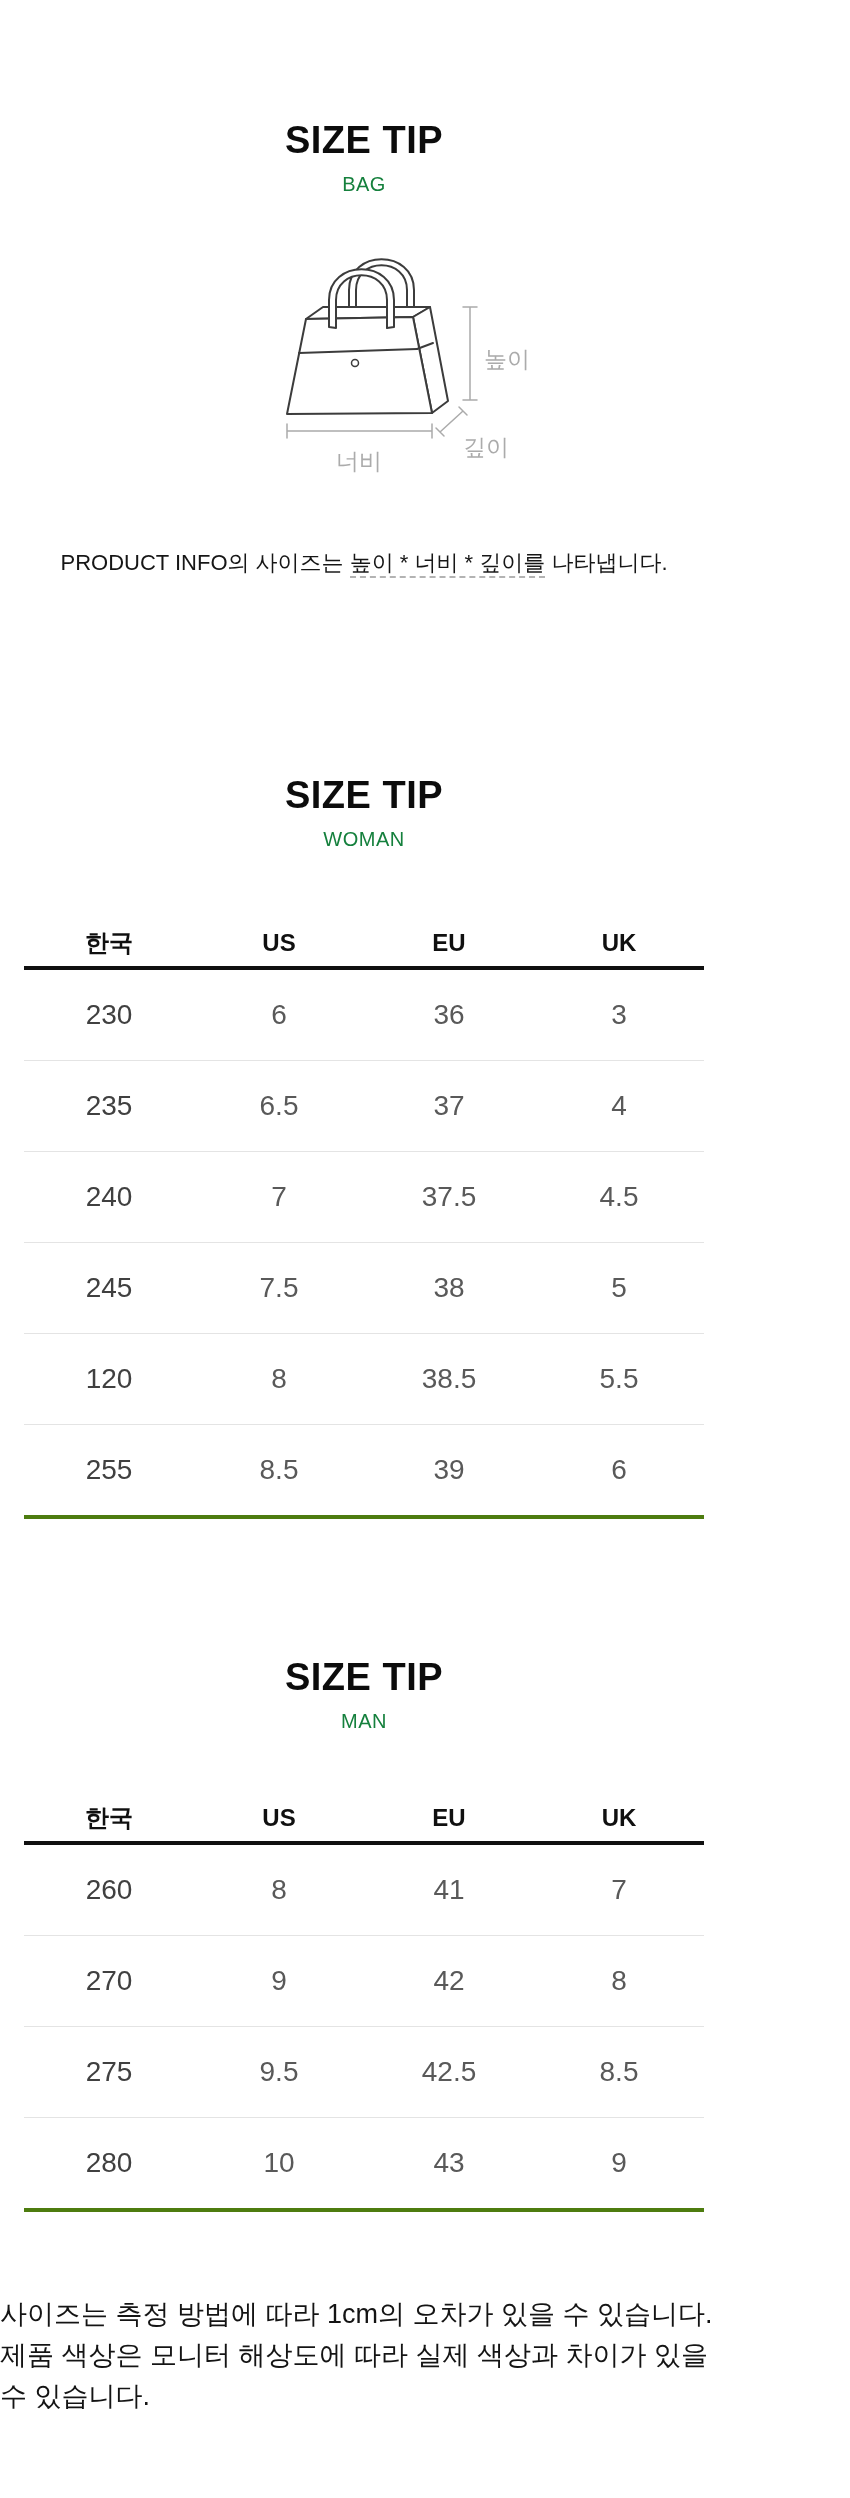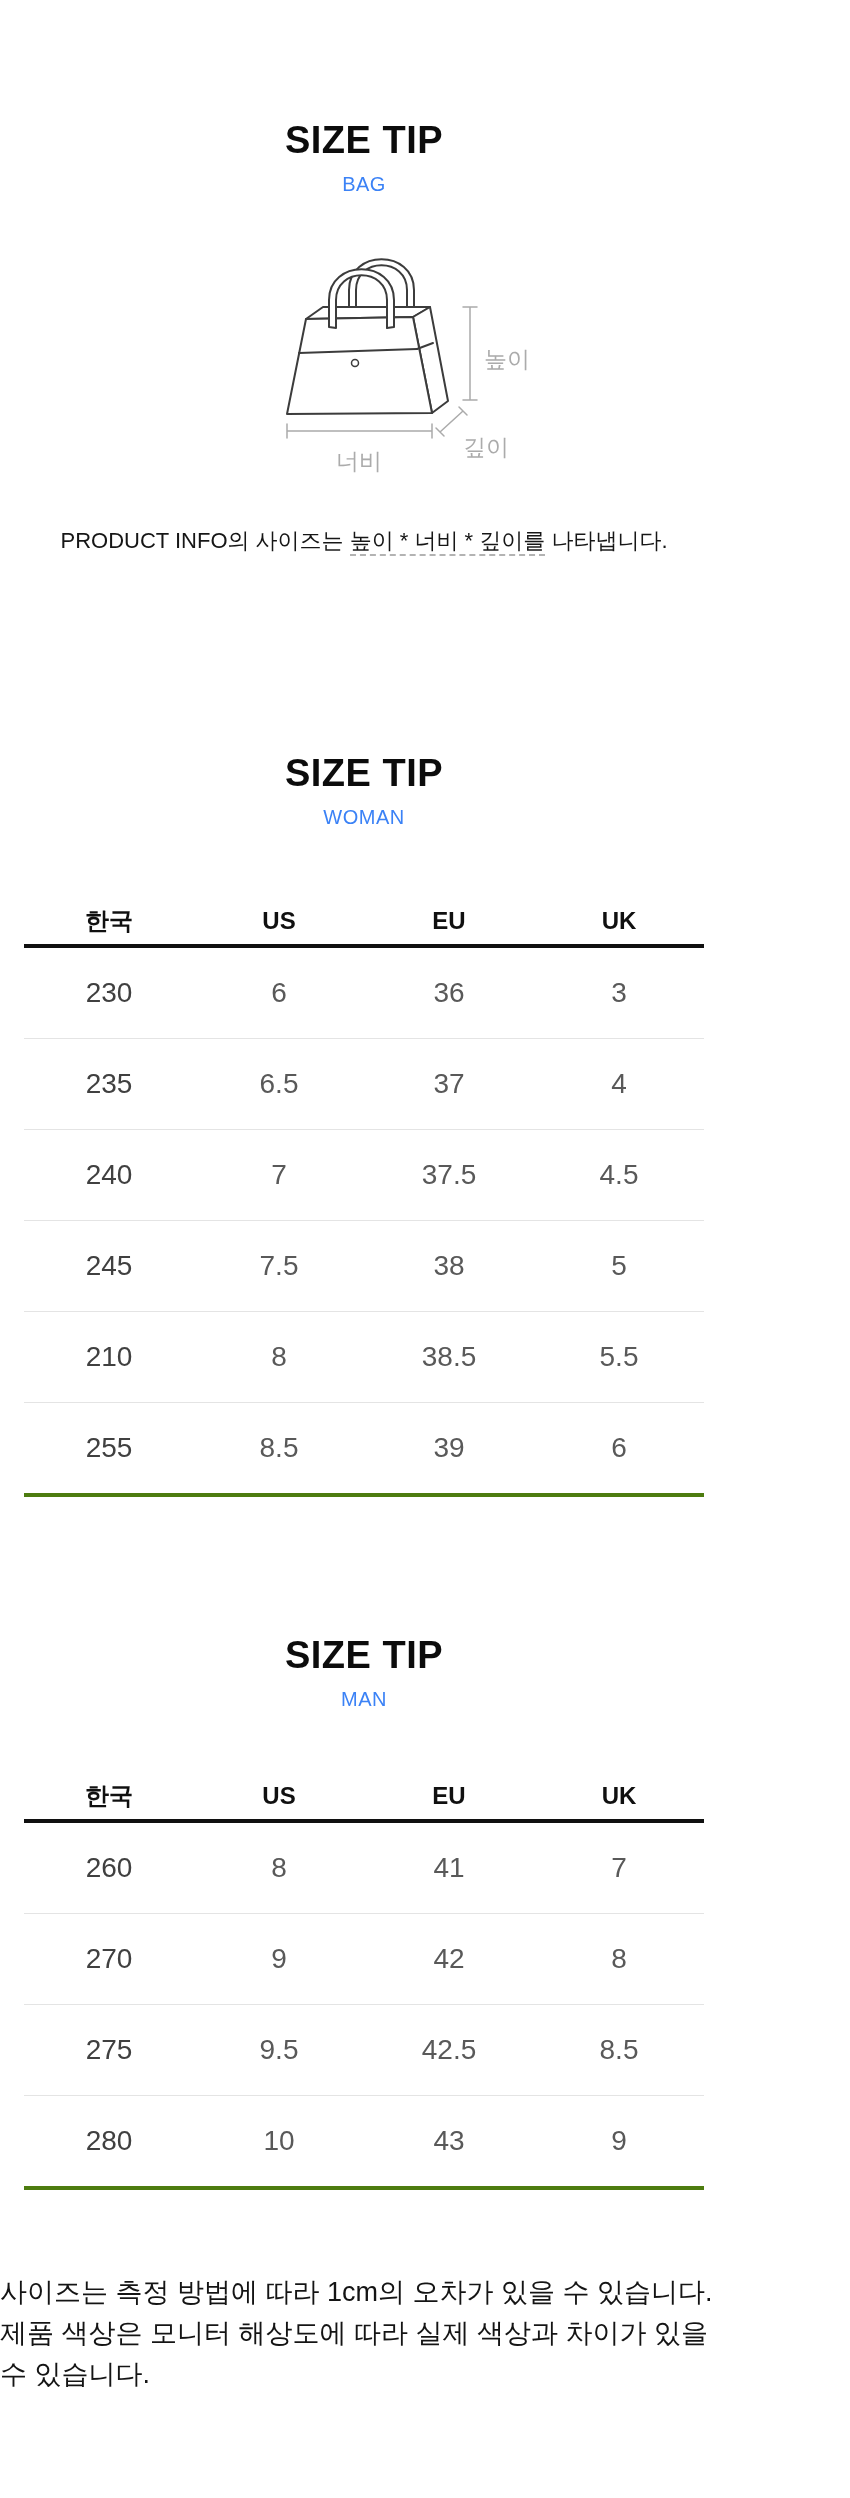--- a/index.html
+++ b/index.html
@@ -19,36 +19,36 @@
     letter-spacing:.5px;
     text-align:center;
     color:#0c0c0c;
   }
   .sec-sub{
     margin:10px 0 0 0;
     font-size:20px;
     line-height:24px;
     letter-spacing:.5px;
     text-align:center;
-    color:#3b82f6;
+    color:#15803d;
     font-weight:400;
   }
   .mt-first{margin-top:118px;}
   .mt-woman{margin-top:191px;}
   .mt-man{margin-top:136px;}
 
   .diagram-wrap{
     width:260px;
     margin:49px auto 0 auto;
     position:relative;
     left:40px;
   }
 
   .info{
-    margin-top:38px;
+    margin-top:60px;
     text-align:center;
     font-size:22px;
     line-height:38px;
     color:#161616;
   }
   .dashed-underline{
     border-bottom:2px dashed #b3b3b3;
     padding-bottom:1px;
   }
   .info .star{display:inline-block;margin-right:16px;}
@@ -168,21 +168,21 @@
         <td>37.5</td>
         <td>4.5</td>
       </tr>
       <tr>
         <td>245</td>
         <td>7.5</td>
         <td>38</td>
         <td>5</td>
       </tr>
       <tr>
-        <td>210</td>
+        <td>120</td>
         <td>8</td>
         <td>38.5</td>
         <td>5.5</td>
       </tr>
       <tr>
         <td>255</td>
         <td>8.5</td>
         <td>39</td>
         <td>6</td>
       </tr>

